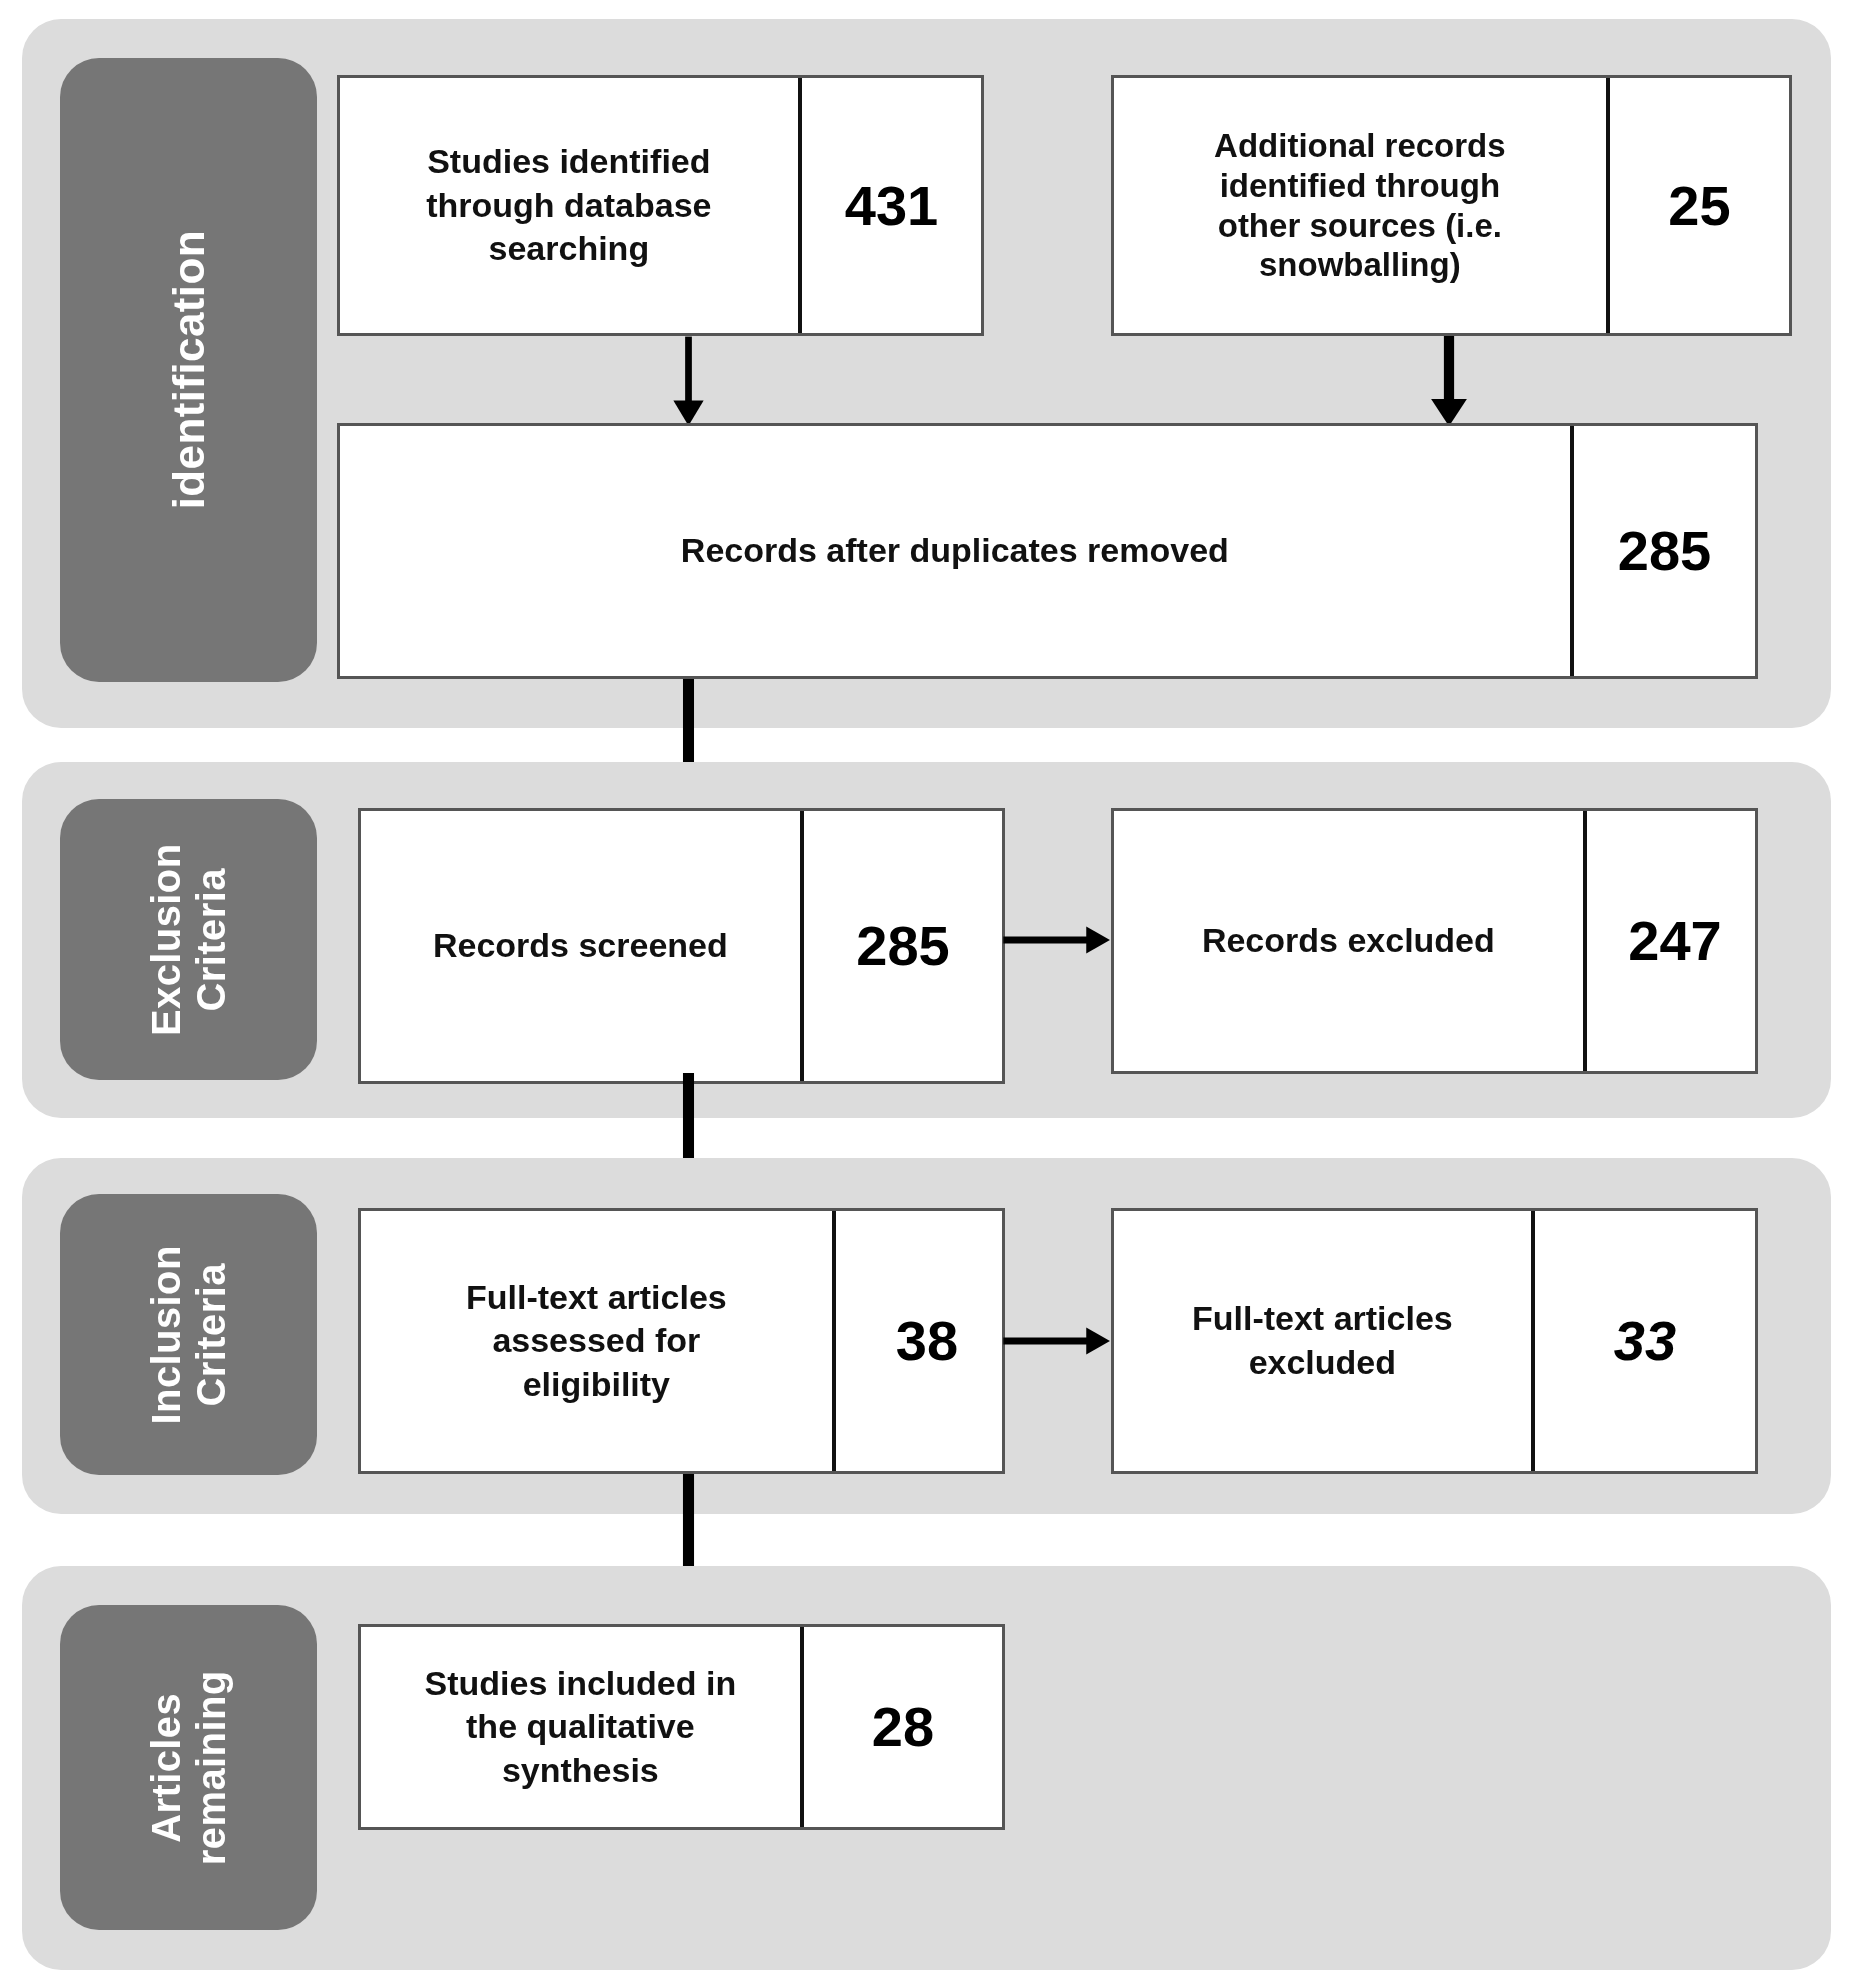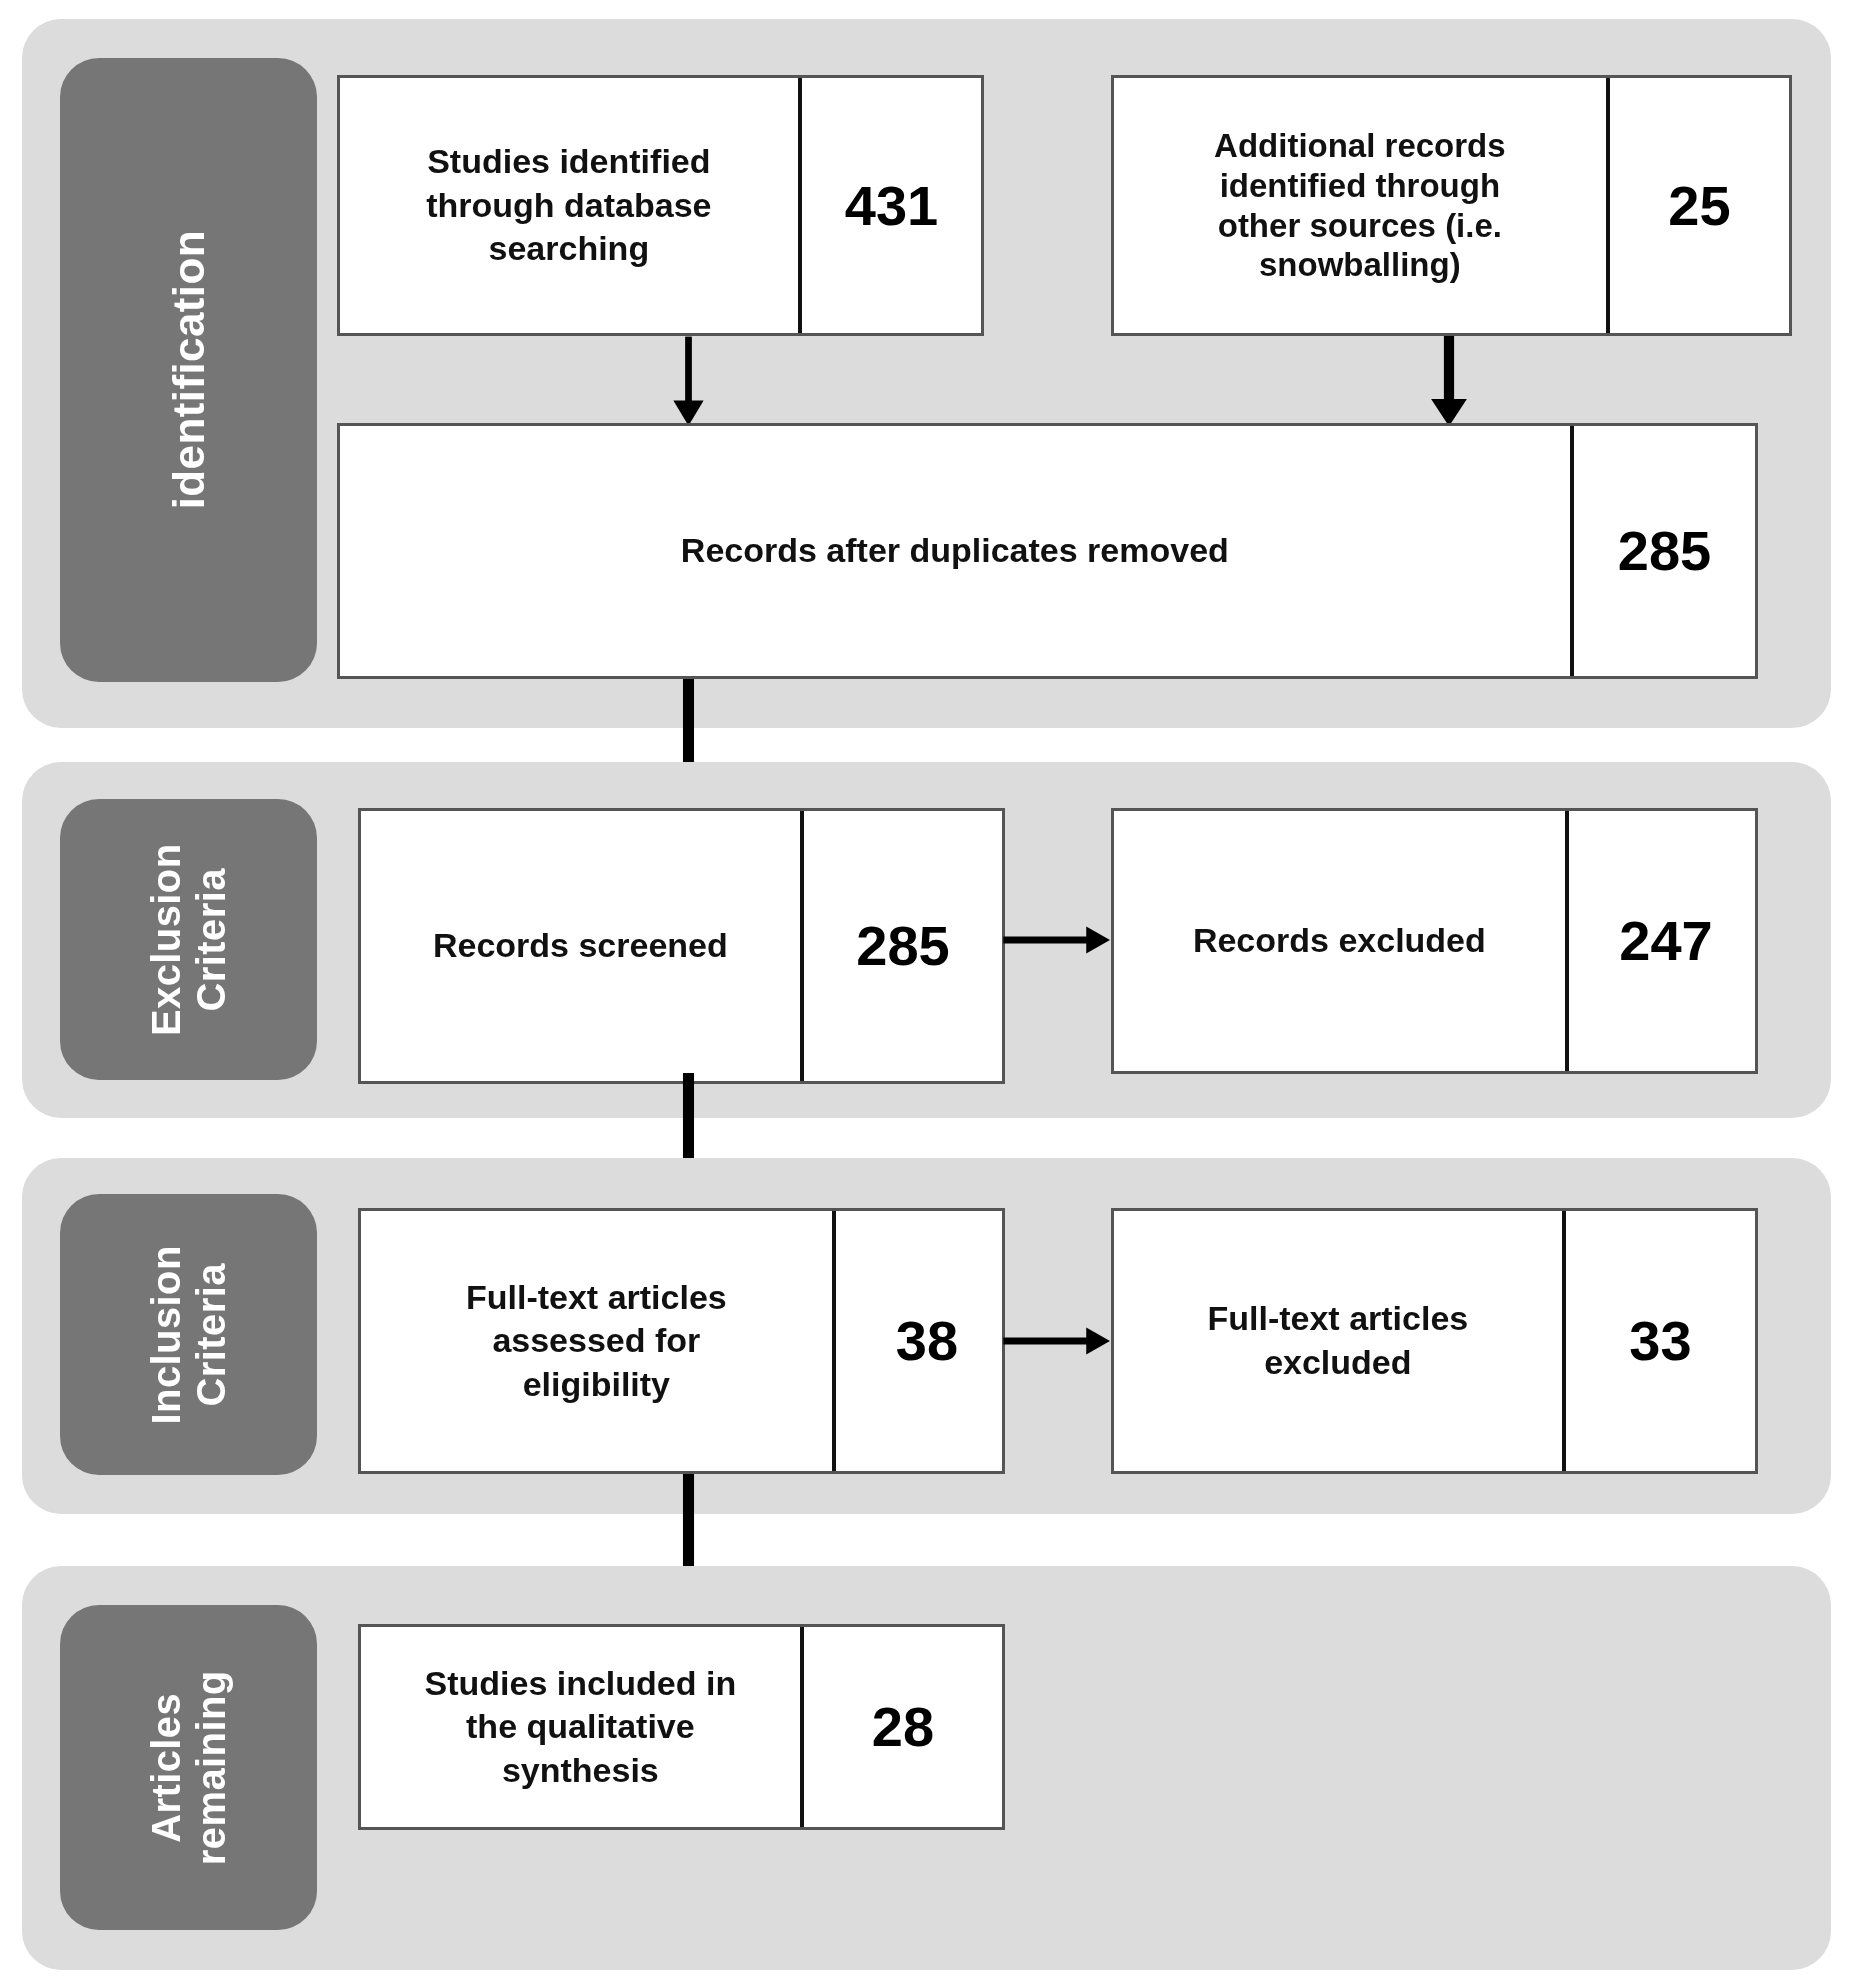--- a/index.html
+++ b/index.html
@@ -186,21 +186,21 @@
       <line x1="0" y1="26" x2="106" y2="26" stroke="#000" stroke-width="8"></line>
       <polygon points="126,26 98,10 98,42" fill="#000"></polygon>
     </svg>
   </div>
 
   <div class="fbox" style="left:1111px; top:808px; width:647px; height:266px;">
     <div class="label-cell">
       <span>Records excluded</span>
     </div>
     <div class="divider"></div>
-    <div class="count-cell" style="width:186px;padding-left:8px;">
+    <div class="count-cell" style="width:168px;padding-left:8px;">
       <span>247</span>
     </div>
   </div>
 
   <div class="arrow" style="left:668px; top:1073px; width:41px; height:136px;">
     <svg width="41" height="136" viewBox="0 0 48 160">
       <line x1="24" y1="0" x2="24" y2="134" stroke="#000" stroke-width="13"></line>
       <polygon points="24,158 2,124 46,124" fill="#000"></polygon>
     </svg>
   </div>
@@ -230,21 +230,21 @@
       <polygon points="126,26 98,10 98,42" fill="#000"></polygon>
     </svg>
   </div>
 
   <div class="fbox" style="left:1111px; top:1208px; width:647px; height:266px;">
     <div class="label-cell">
       <span>Full-text articles
 excluded</span>
     </div>
     <div class="divider"></div>
-    <div class="count-cell" style="width:189px;">
+    <div class="count-cell" style="width:220px;font-style:italic;">
       <span>33</span>
     </div>
   </div>
 
   <div class="arrow" style="left:668px; top:1474px; width:41px; height:150px;">
     <svg width="41" height="150" viewBox="0 0 48 176">
       <line x1="24" y1="0" x2="24" y2="150" stroke="#000" stroke-width="13"></line>
       <polygon points="24,174 2,140 46,140" fill="#000"></polygon>
     </svg>
   </div>

